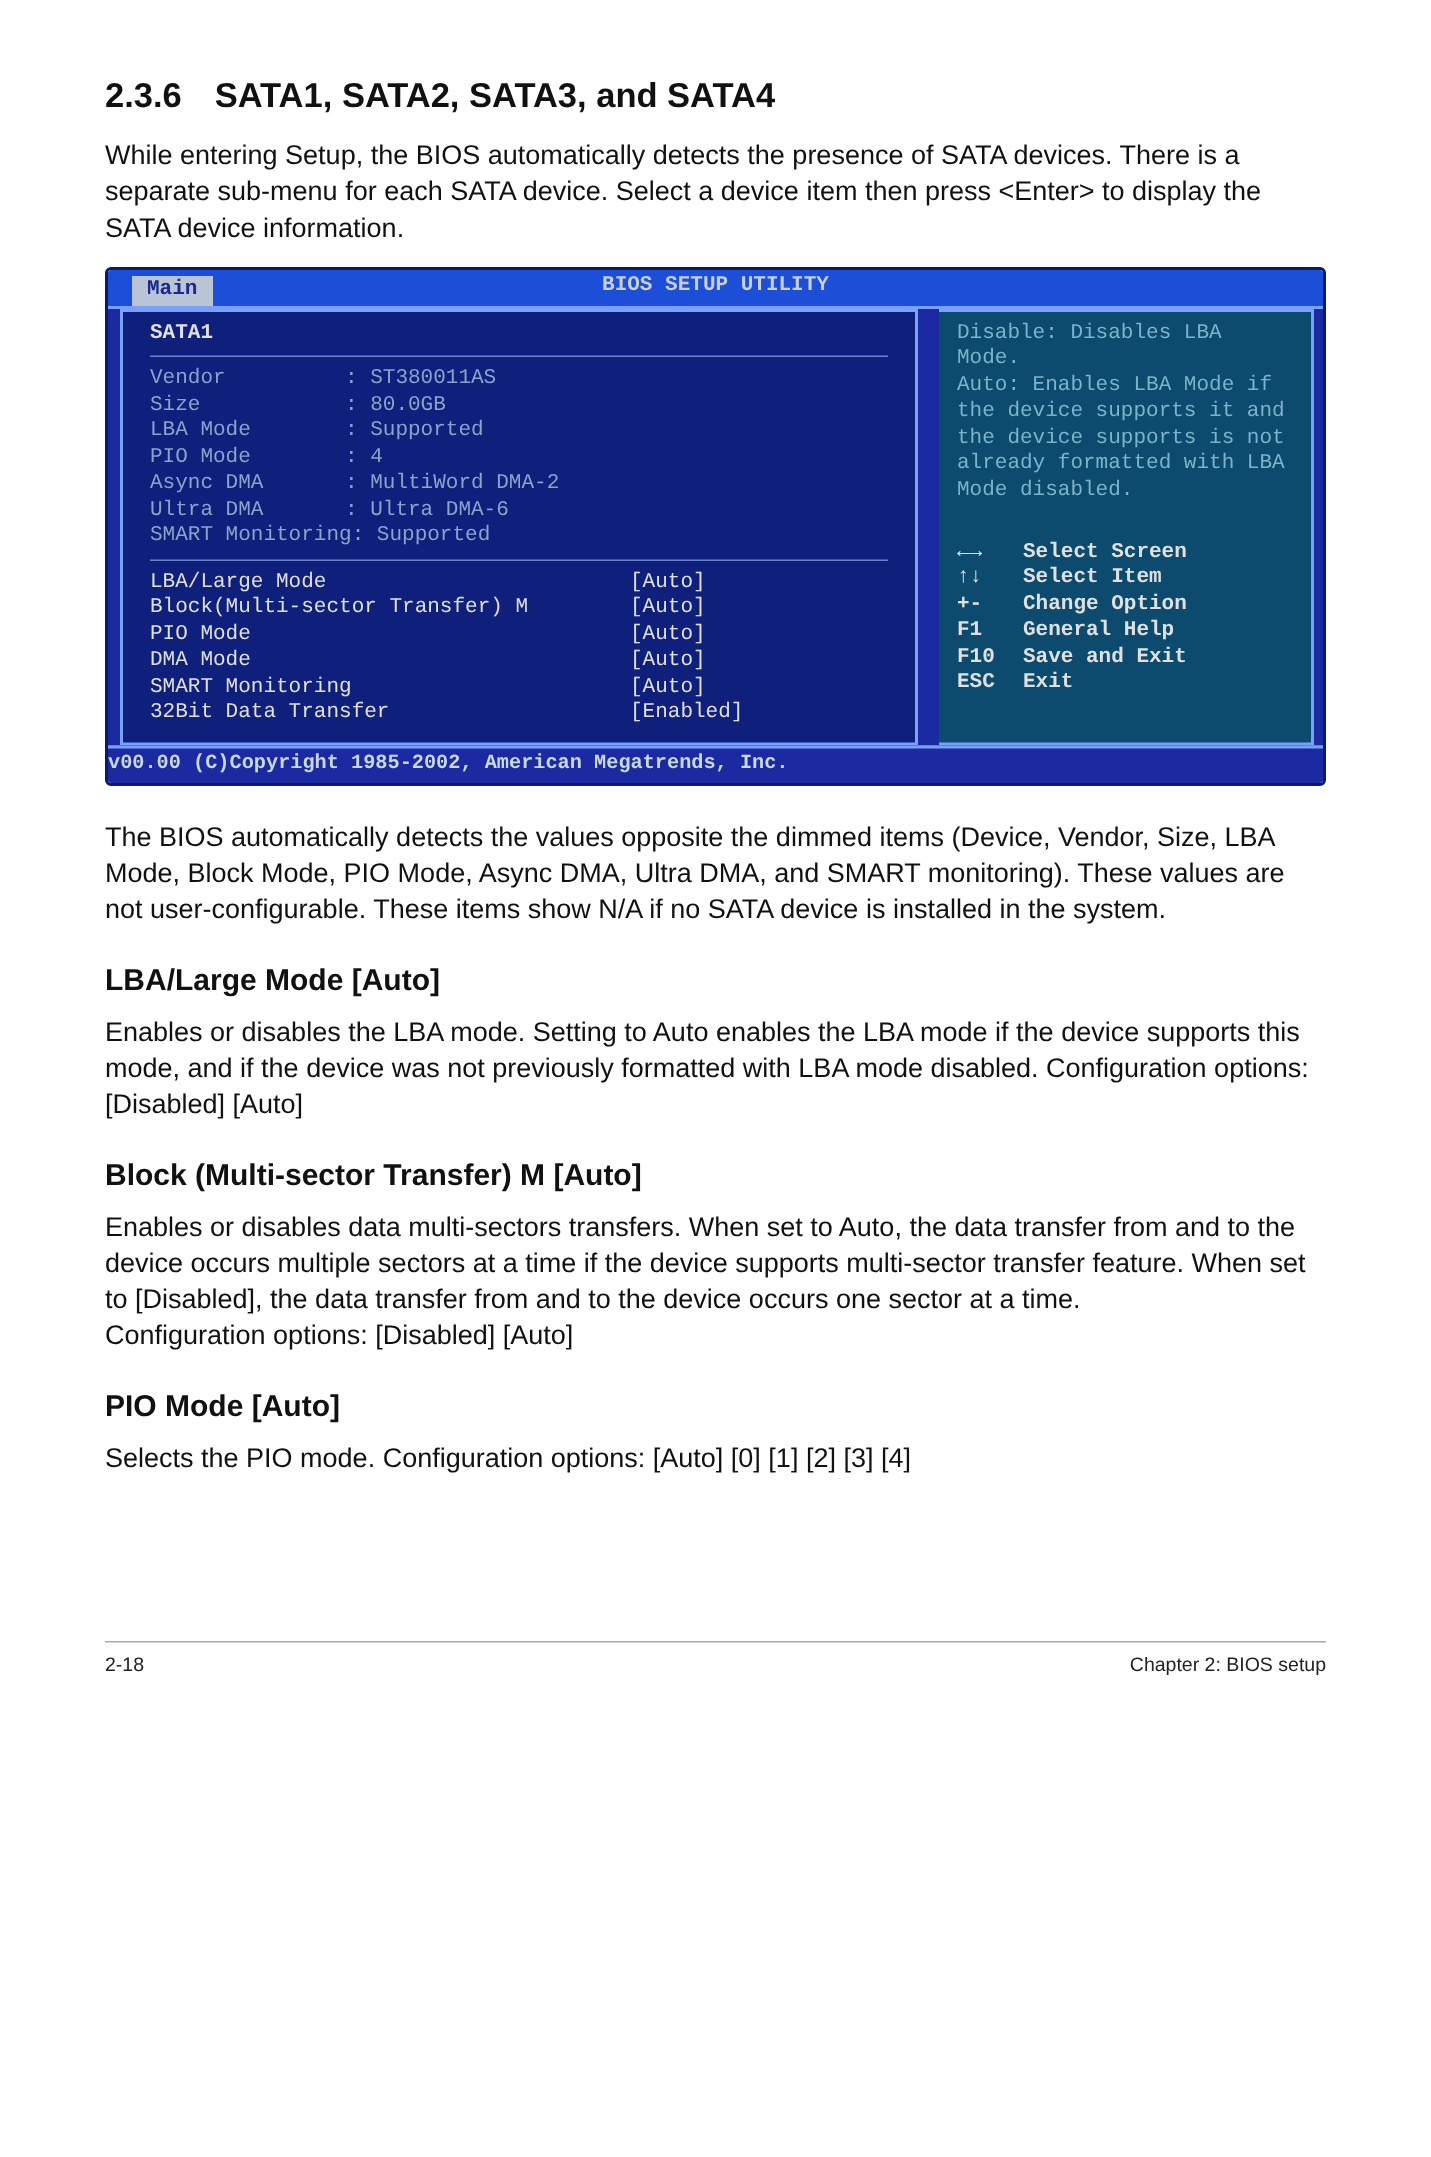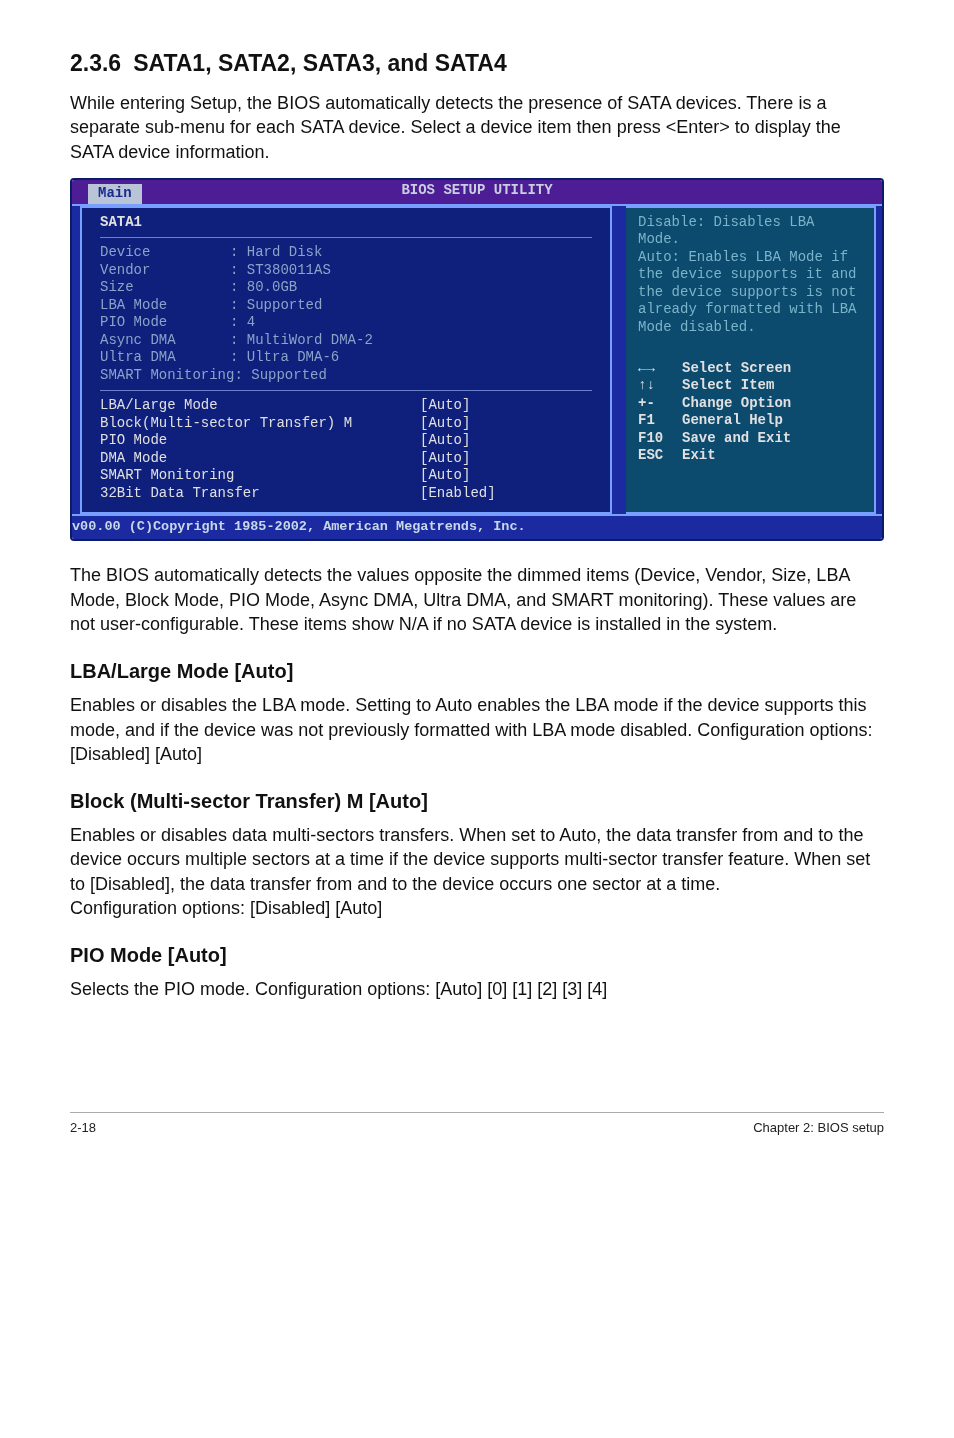--- a/index.html
+++ b/index.html
@@ -14,41 +14,41 @@
   .page {
     width: 954px;
     margin: 0 auto;
     padding: 48px 70px 30px 70px;
   }
   h2 {
     font-size: 23px;
     font-weight: bold;
     margin: 0 0 12px 0;
   }
-  h2 .num { display: inline-block; margin-right: 12px; }
+  h2 .num { display: inline-block; margin-right: 22px; }
   h3 {
     font-size: 20px;
     font-weight: bold;
     margin: 22px 0 8px 0;
   }
   p { margin: 0 0 14px 0; }
 
   
   .bios {
     margin: 12px 0 22px 0;
     border: 2px solid #0a1b6a;
     border-radius: 4px;
     overflow: hidden;
     font-family: "Courier New", monospace;
     font-size: 14px;
     line-height: 1.25;
     color: #c9d1d9;
   }
   .bios-title {
-    background: #4c1d95;
+    background: #1d4ed8;
     color: #c8d0e0;
     text-align: center;
     font-weight: bold;
     padding: 2px 0 0 0;
     position: relative;
     height: 24px;
   }
   .bios-tab {
     position: absolute;
     left: 16px; top: 4px;
@@ -128,21 +128,20 @@
     <div class="bios-title">
       <span class="bios-tab">Main</span>
       <span>BIOS SETUP UTILITY</span>
     </div>
 
     <div class="bios-body">
       <div class="bios-main">
         <div class="bios-hl">SATA1</div>
         <div class="bios-hr"></div>
 
-        <div class="bios-row"><span class="bios-k">Device</span><span class="bios-v">: Hard Disk</span></div>
         <div class="bios-row"><span class="bios-k">Vendor</span><span class="bios-v">: ST380011AS</span></div>
         <div class="bios-row"><span class="bios-k">Size</span><span class="bios-v">: 80.0GB</span></div>
         <div class="bios-row"><span class="bios-k">LBA Mode</span><span class="bios-v">: Supported</span></div>
         <div class="bios-row"><span class="bios-k">PIO Mode</span><span class="bios-v">: 4</span></div>
         <div class="bios-row"><span class="bios-k">Async DMA</span><span class="bios-v">: MultiWord DMA-2</span></div>
         <div class="bios-row"><span class="bios-k">Ultra DMA</span><span class="bios-v">: Ultra DMA-6</span></div>
         <div class="bios-row"><span class="bios-v">SMART Monitoring: Supported</span></div>
 
         <div class="bios-hr"></div>
 

